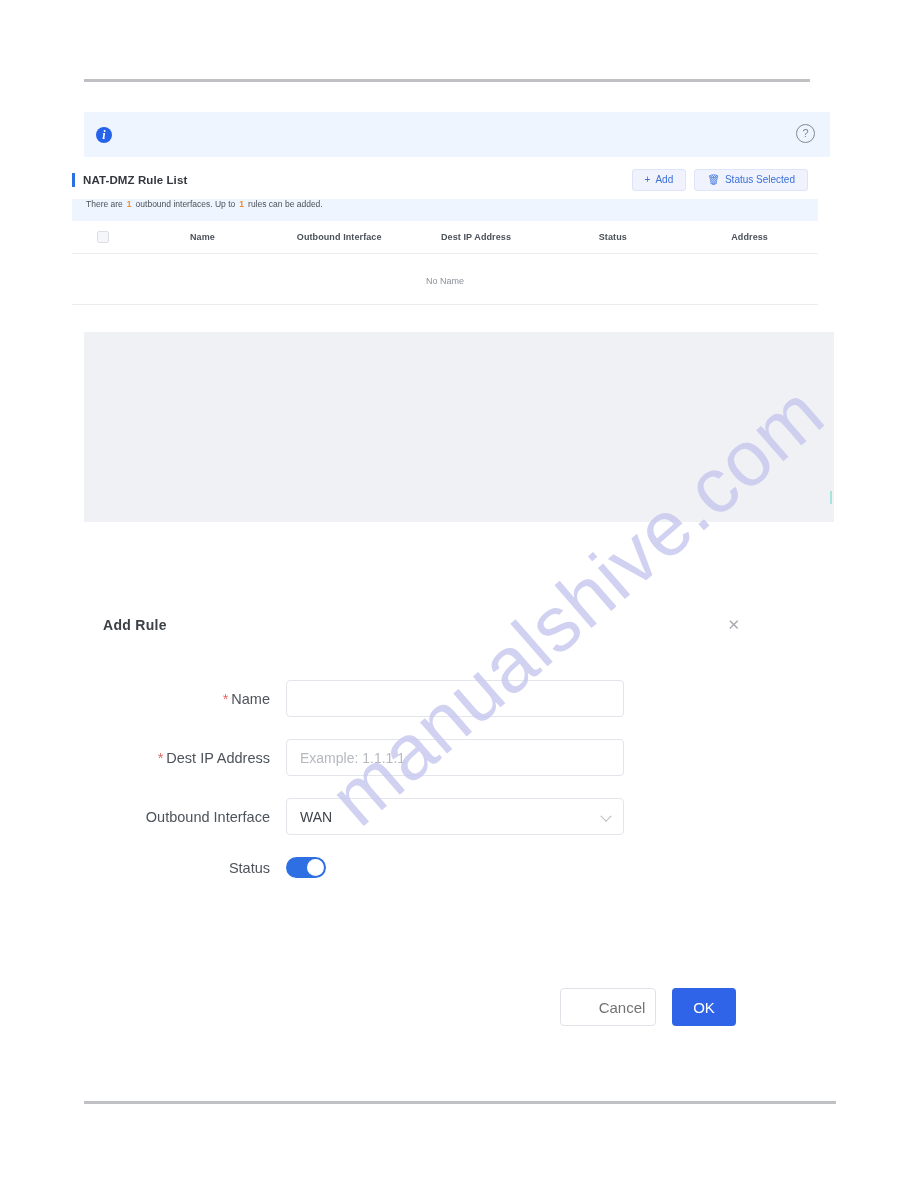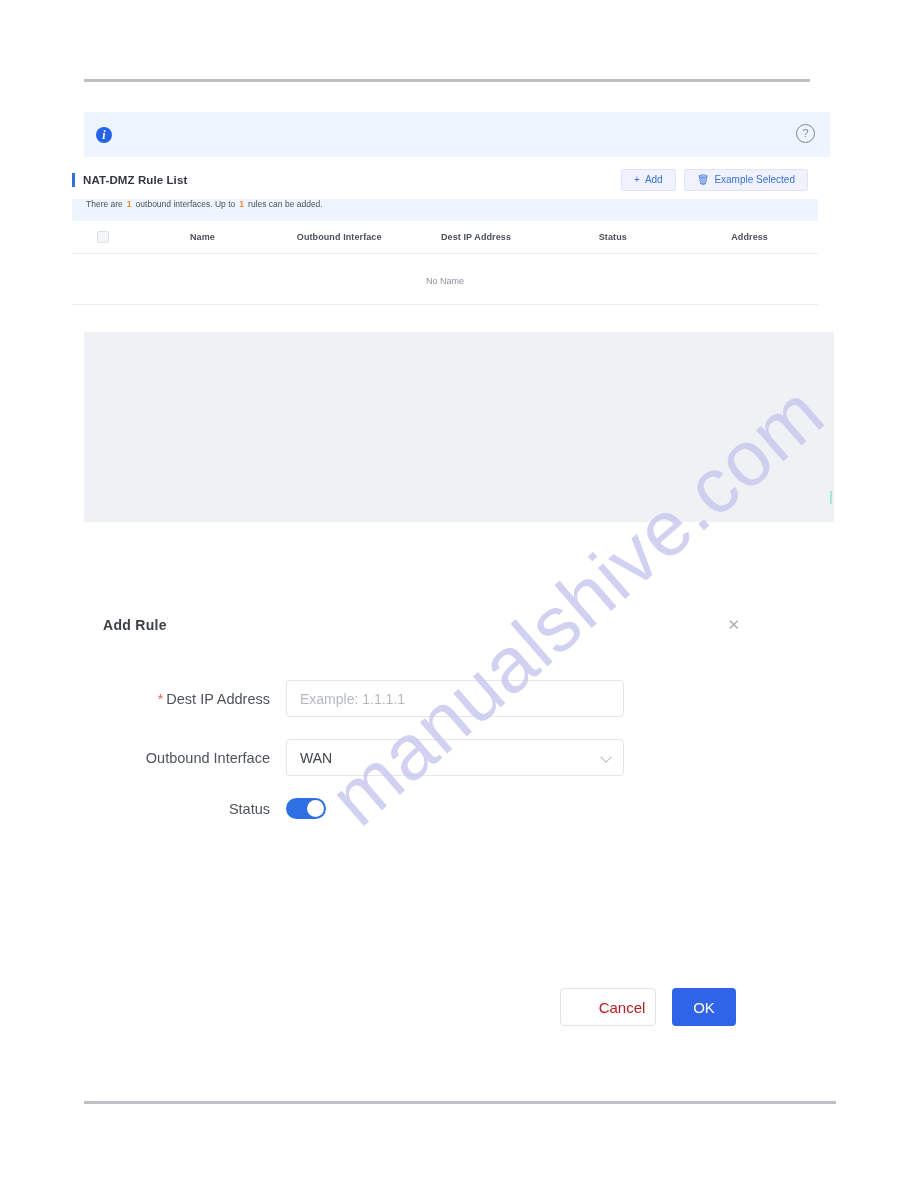--- a/index.html
+++ b/index.html
@@ -319,21 +319,21 @@
     gap: 16px;
     padding-right: 28px;
     box-sizing: border-box;
   }
   .btn-cancel {
     width: 96px;
     height: 38px;
     border: 1px solid #dfe2e7;
     border-radius: 4px;
     background: #fff;
-    color: #b91c1c;
+    color: #737373;
     font-size: 15px;
     cursor: pointer;
     font-family: "Liberation Sans", sans-serif;
     padding-left: 34px;
   }
   .btn-ok {
     width: 64px;
     height: 38px;
     border: none;
     border-radius: 4px;
@@ -361,21 +361,21 @@
       <div class="title-bar"></div>
       <div class="card-title">NAT-DMZ Rule List</div>
     </div>
     <div class="header-actions">
       <button class="btn-soft">
         <span class="glyph">+</span>
         <span>Add</span>
       </button>
       <button class="btn-soft">
         <span class="glyph">🗑</span>
-        <span>Example Selected</span>
+        <span>Status Selected</span>
       </button>
     </div>
   </div>
 
   <div class="tip-strip">
     <span>There are</span>
     <span class="tip-num">1</span>
     <span>outbound interfaces. Up to</span>
     <span class="tip-num">1</span>
     <span>rules can be added.</span>
@@ -405,20 +405,26 @@
 <div class="gray-panel"></div>
 
 <div class="watermark">manualshive.com</div>
 
 <div class="dialog">
   <div class="dialog-title">Add Rule</div>
   <div class="dialog-close">✕</div>
 
   <div class="form">
 
+    <div class="form-row">
+      <div class="form-label">
+        <span class="req">*</span><span>Name</span>
+      </div>
+      <div class="field"></div>
+    </div>
 
     <div class="form-row">
       <div class="form-label">
         <span class="req">*</span><span>Dest IP Address</span>
       </div>
       <div class="field placeholder">Example: 1.1.1.1</div>
     </div>
 
     <div class="form-row">
       <div class="form-label">Outbound Interface</div>

